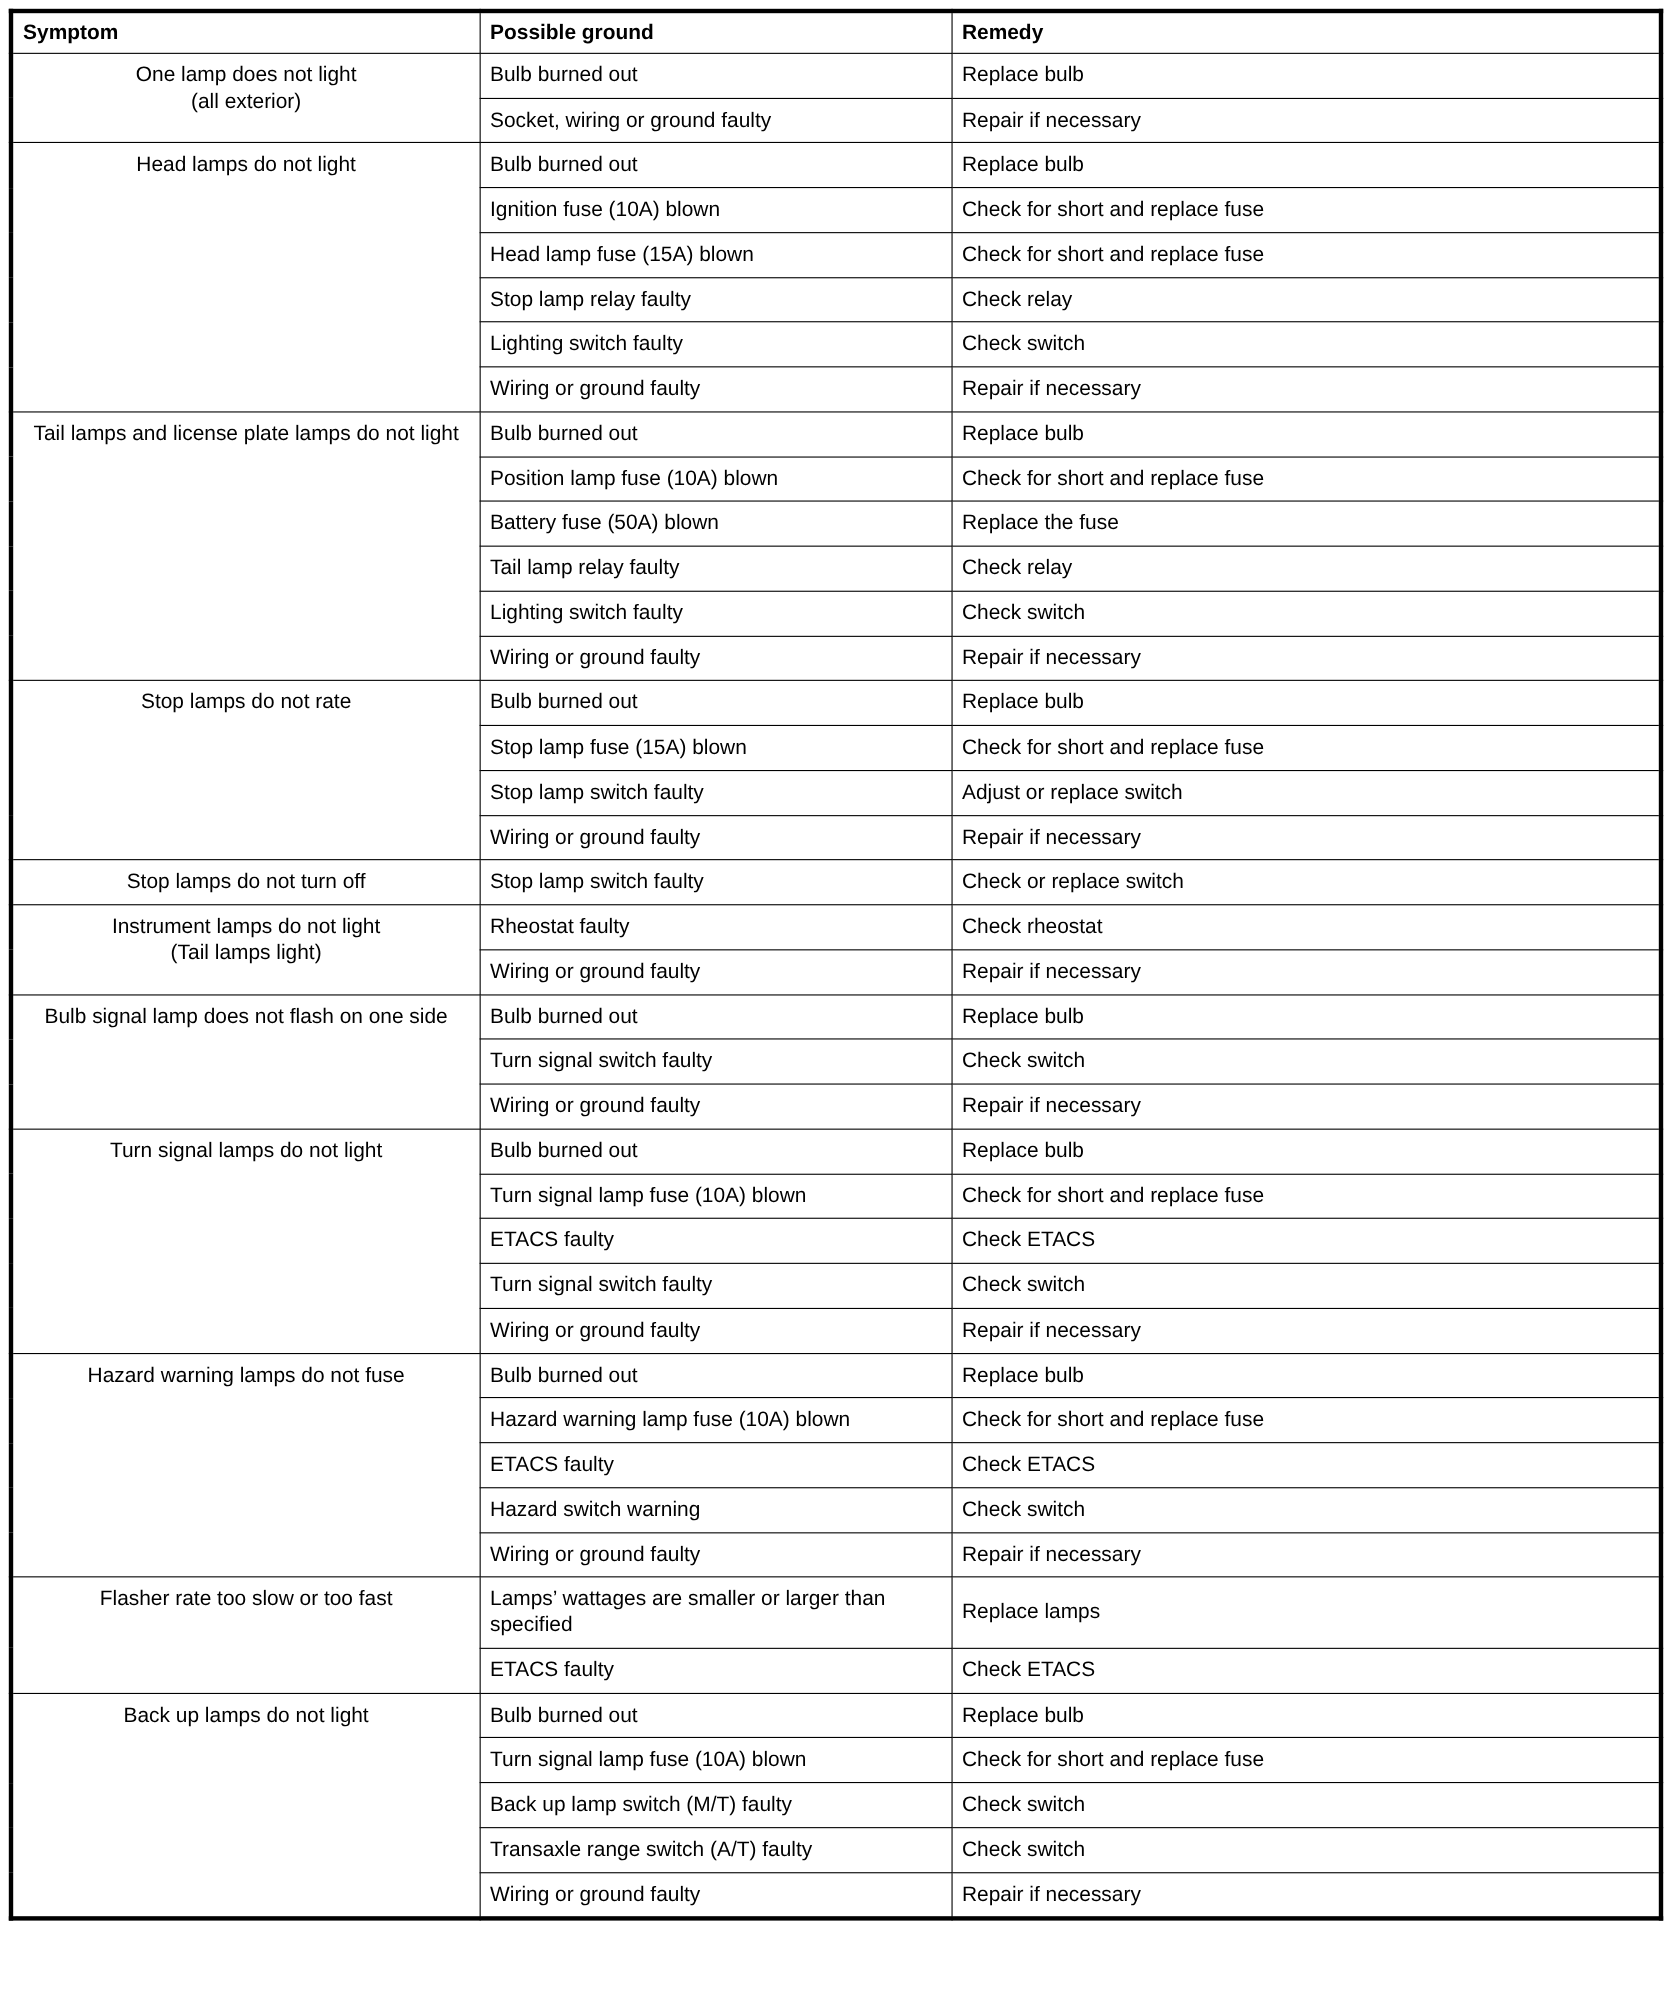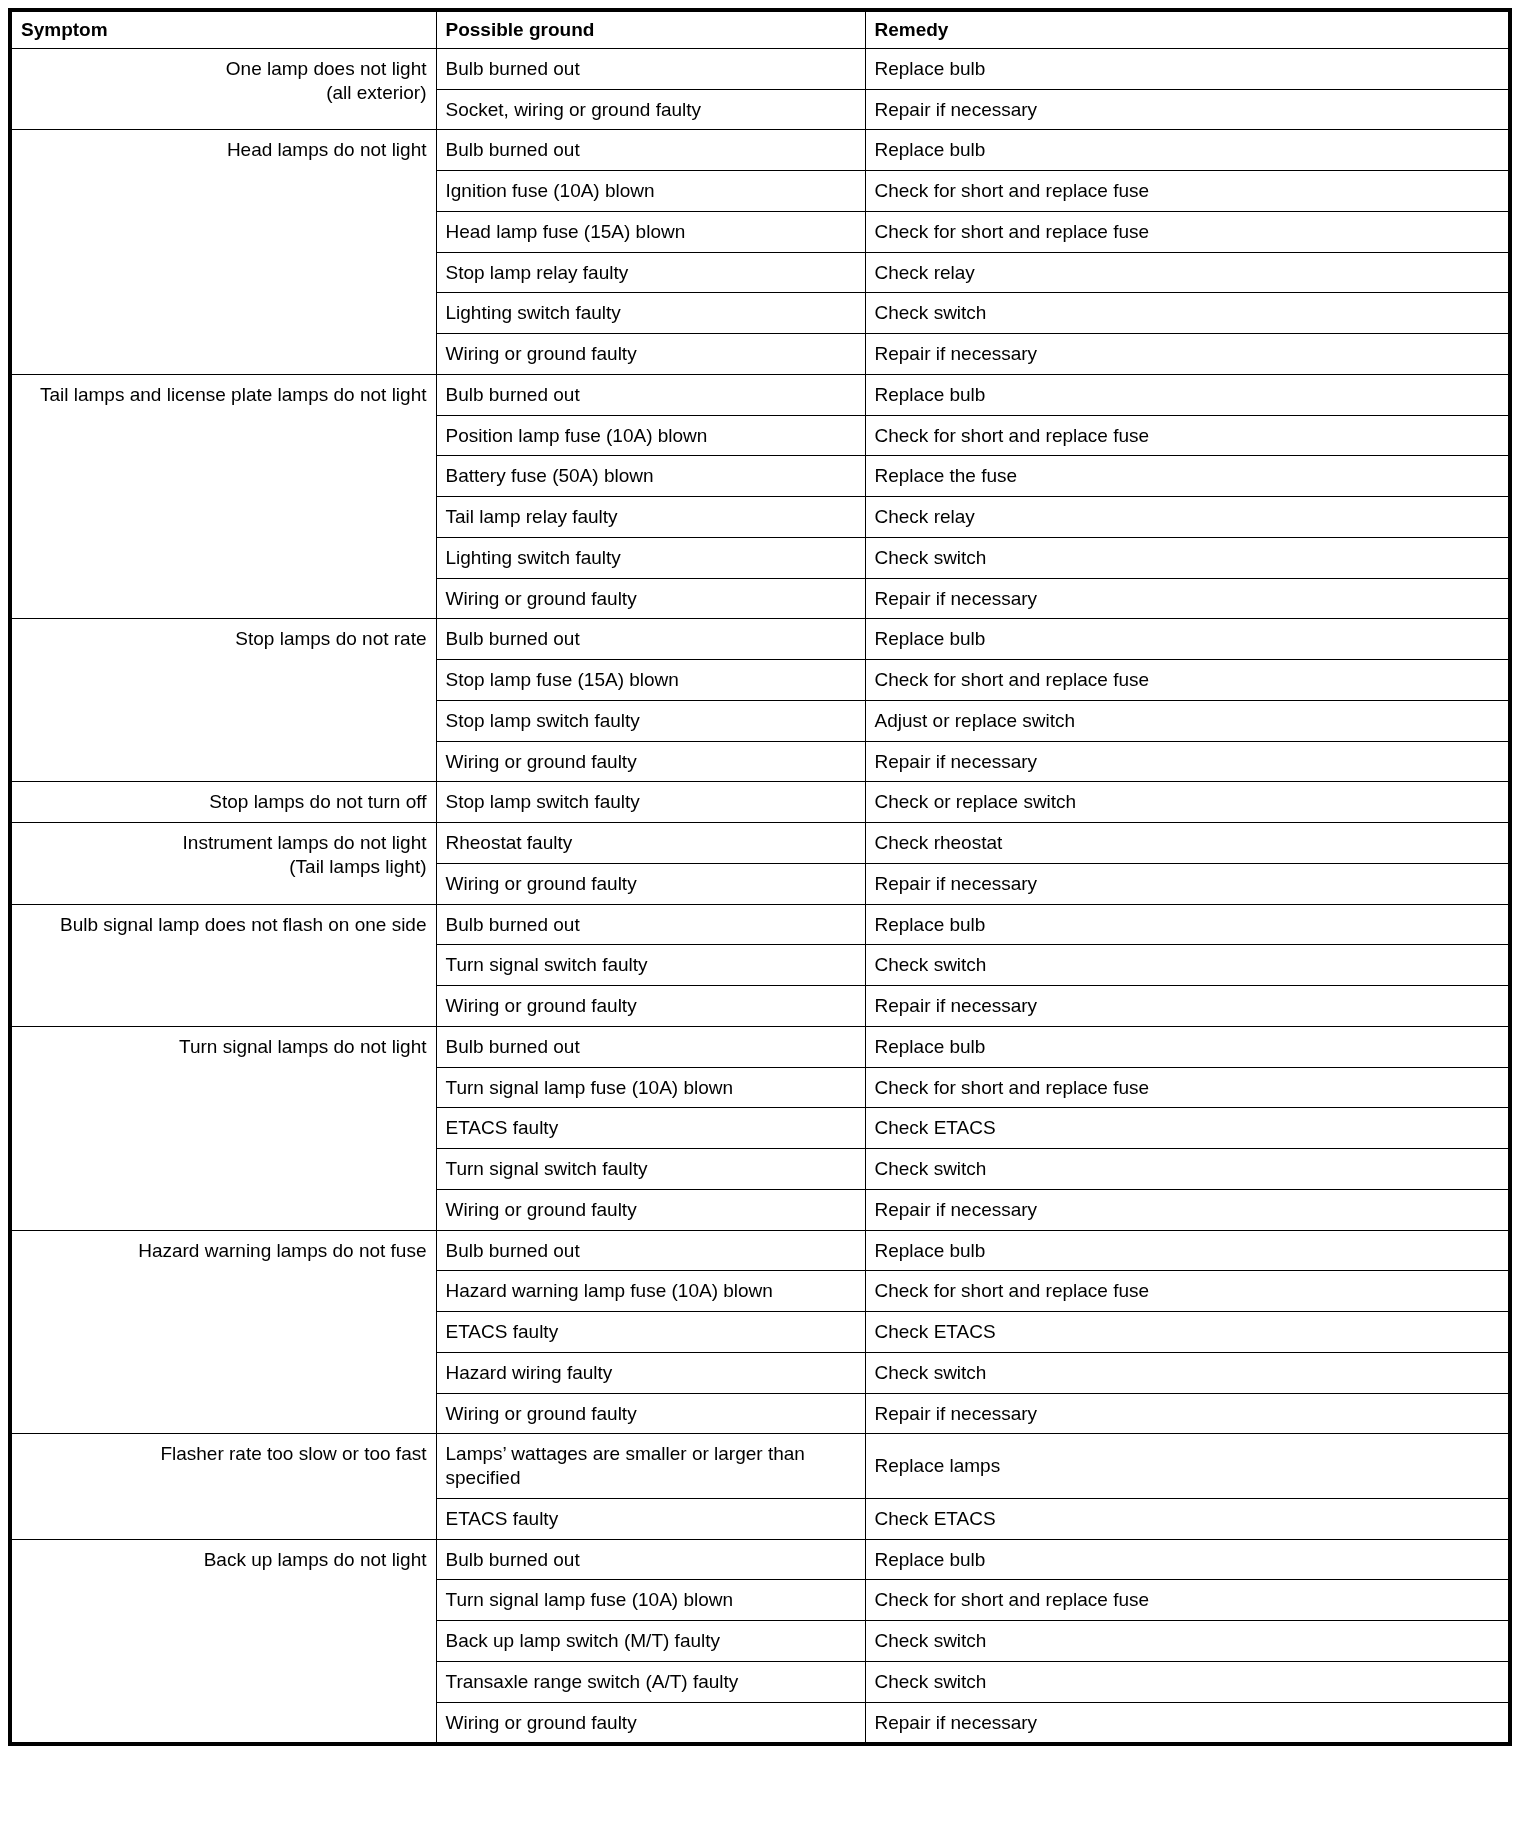--- a/index.html
+++ b/index.html
@@ -42,21 +42,21 @@
     overflow-wrap: break-word;
   }
   th {
     font-weight: bold;
     text-align: left;
     vertical-align: middle;
     padding: 6px 9px;
   }
   td.symptom-cell {
     vertical-align: top;
-    text-align: right;
+    text-align: center;
     white-space: pre-line;
   }
   td.cause-cell,
   td.remedy-cell {
     vertical-align: middle;
     text-align: left;
   }
 </style>
 </head>
 <body>
@@ -209,21 +209,21 @@
         </tr>
         <tr>
           <td class="cause-cell">Hazard warning lamp fuse (10A) blown</td>
           <td class="remedy-cell">Check for short and replace fuse</td>
         </tr>
         <tr>
           <td class="cause-cell">ETACS faulty</td>
           <td class="remedy-cell">Check ETACS</td>
         </tr>
         <tr>
-          <td class="cause-cell">Hazard wiring faulty</td>
+          <td class="cause-cell">Hazard switch warning</td>
           <td class="remedy-cell">Check switch</td>
         </tr>
         <tr>
           <td class="cause-cell">Wiring or ground faulty</td>
           <td class="remedy-cell">Repair if necessary</td>
         </tr>
         <tr>
           <td class="symptom-cell" rowspan="2">Flasher rate too slow or too fast</td>
           <td class="cause-cell">Lamps’ wattages are smaller or larger than specified</td>
           <td class="remedy-cell">Replace lamps</td>

